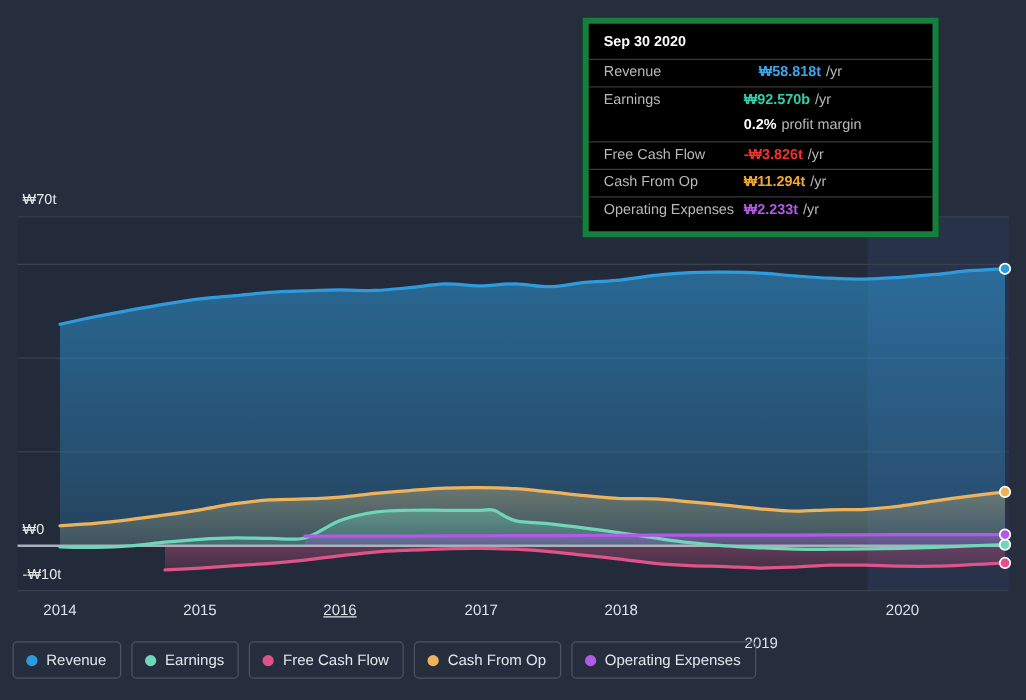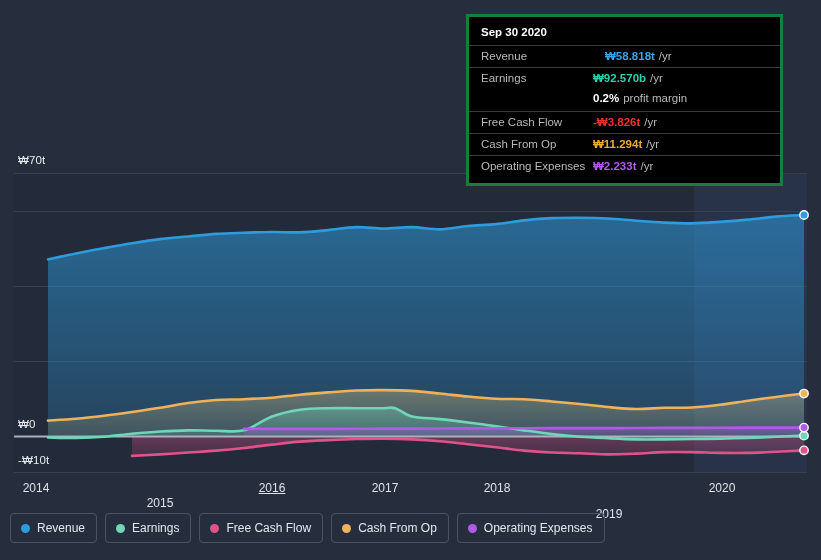--- a/index.html
+++ b/index.html
@@ -32,23 +32,23 @@
     font-size: 12px;
     color: #dfe4ea;
     transform: translateX(-50%);
     white-space: nowrap;
   }
 
   
   #tooltip {
     position: absolute;
     left: 466px; top: 14px;
-    width: 317px;
+    width: 285px;
     background: #000000;
-    border: 3px solid #15803d;
+    border: 5px solid #15803d;
     padding: 8px 0 6px 0;
     z-index: 40;
   }
   #tooltip .tt-title {
     font-size: 11.5px; font-weight: bold; color: #ffffff;
     padding: 1px 12px 7px 12px;
   }
   .tt-row {
     display: flex; align-items: baseline;
     padding: 4px 12px 4px 12px;
@@ -148,22 +148,22 @@
         </g>
     </svg>
 
     <div id="y-labels">
         <div class="y-label" style="left: 18px; top: 154px;">₩70t</div>
         <div class="y-label" style="left: 18px; top: 418px;">₩0</div>
         <div class="y-label" style="left: 18px; top: 454px;">-₩10t</div>
       </div>
 
     <div id="x-labels">
-        <div class="x-label" style="left: 36px; top: 481px;">2014</div>
-        <div class="x-label" style="left: 160px; top: 496px;">2015</div>
+        <div class="x-label" style="left: 48px; top: 481px;">2014</div>
+        <div class="x-label" style="left: 160px; top: 481px;">2015</div>
         <div class="x-label" style="left: 272px; top: 481px; text-decoration: underline;">2016</div>
         <div class="x-label" style="left: 385px; top: 481px;">2017</div>
         <div class="x-label" style="left: 497px; top: 481px; text-align: right;">2018</div>
         <div class="x-label" style="left: 609px; top: 481px; margin-top: 26px;">2019</div>
         <div class="x-label" style="left: 722px; top: 481px;">2020</div>
       </div>
   </div>
 
   <div id="tooltip">
     <div class="tt-title">Sep 30 2020</div>

